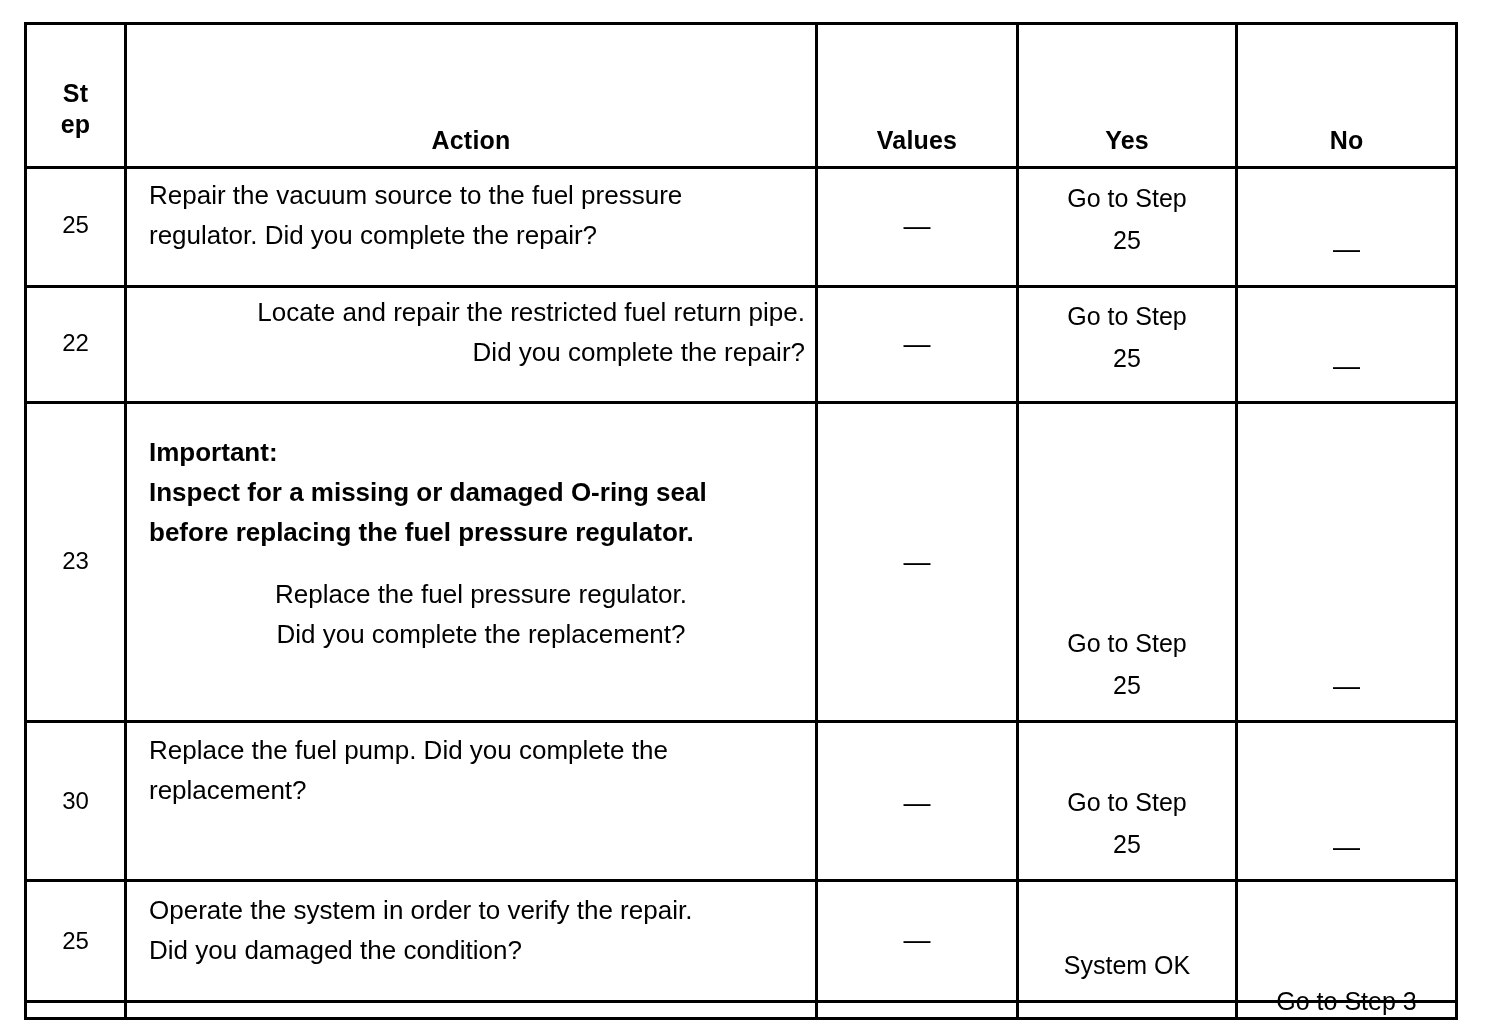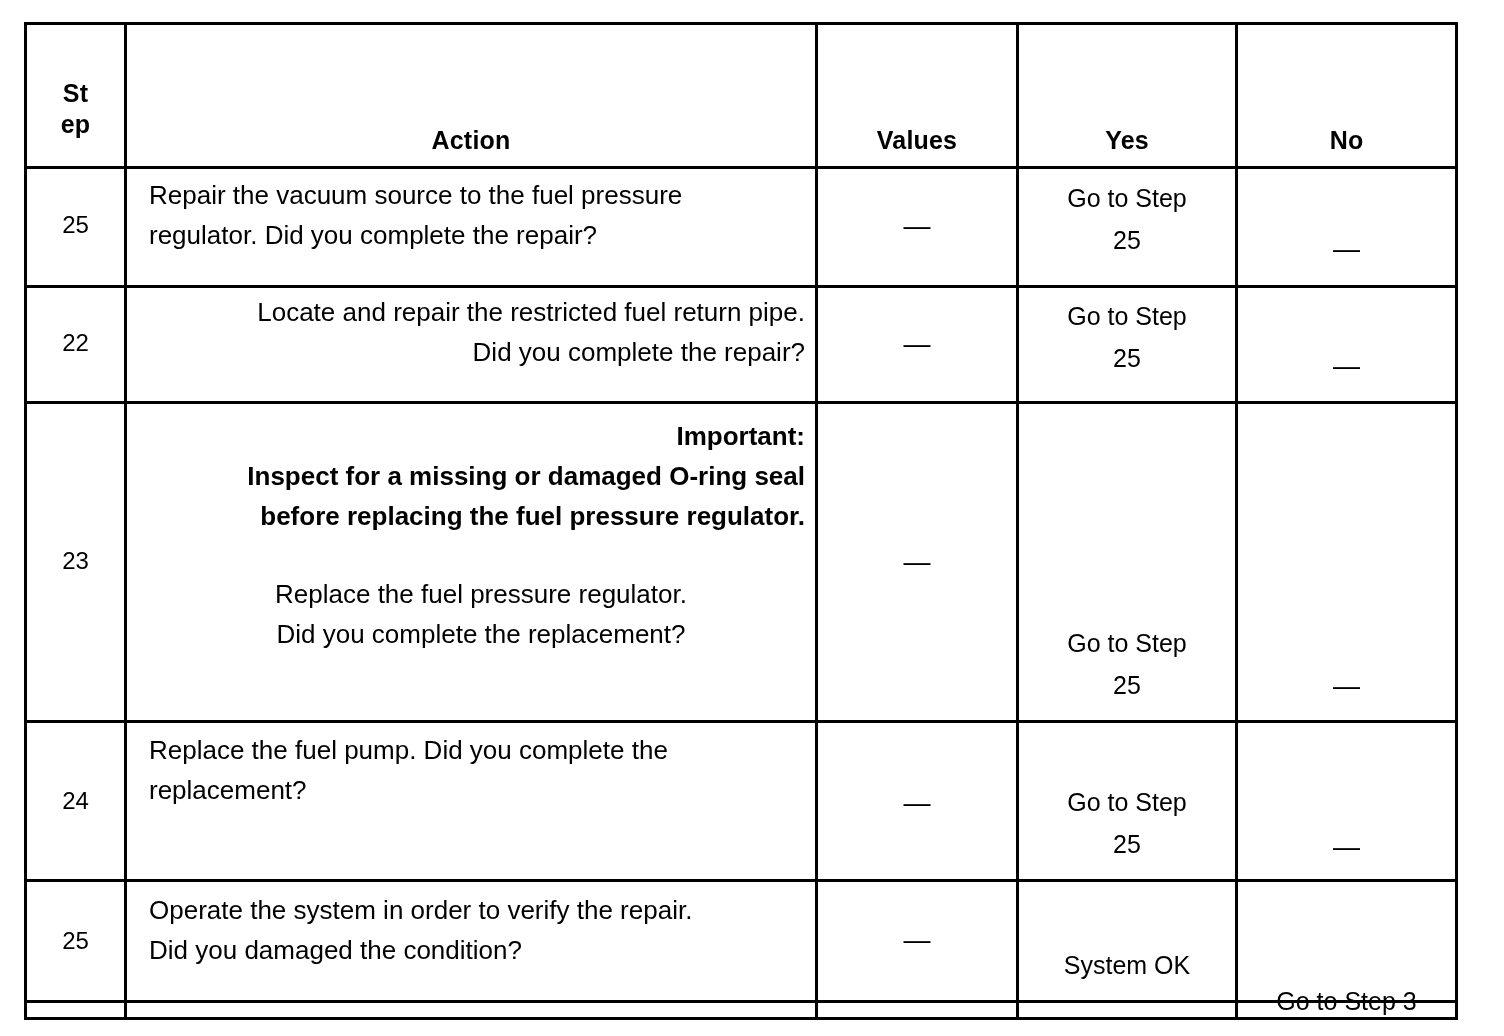--- a/index.html
+++ b/index.html
@@ -237,21 +237,21 @@
         </tr>
 
         <tr class="r23">
           <td>
             <div class="cell">
               <div class="step-num" style="top:143px;">23</div>
             </div>
           </td>
           <td>
             <div class="cell">
-              <div class="action-text bold" style="top:12px;text-align:right;">Important:
+              <div class="action-text bold" style="top:28px;">Important:
 Inspect for a missing or damaged O-ring seal
 before replacing the fuel pressure regulator.</div>
               <div class="action-text indent" style="top:170px;">Replace the fuel pressure regulator.
 Did you complete the replacement?</div>
             </div>
           </td>
           <td>
             <div class="cell">
               <div class="dash" style="top:148px;">—</div>
             </div>
@@ -267,21 +267,21 @@
           <td>
             <div class="cell">
               <div class="dash" style="top:272px;">—</div>
             </div>
           </td>
         </tr>
 
         <tr class="r24">
           <td>
             <div class="cell">
-              <div class="step-num" style="top:64px;">24</div>
+              <div class="step-num" style="top:64px;">30</div>
             </div>
           </td>
           <td>
             <div class="cell">
               <div class="action-text" style="top:7px;">Replace the fuel pump. Did you complete the
  replacement?</div>
             </div>
           </td>
           <td>
             <div class="cell">

